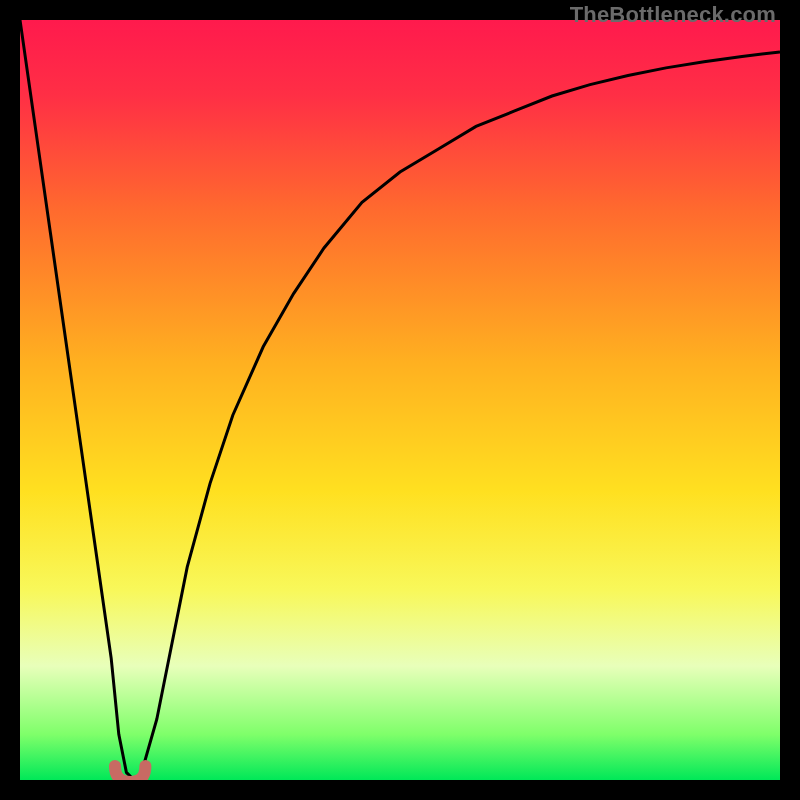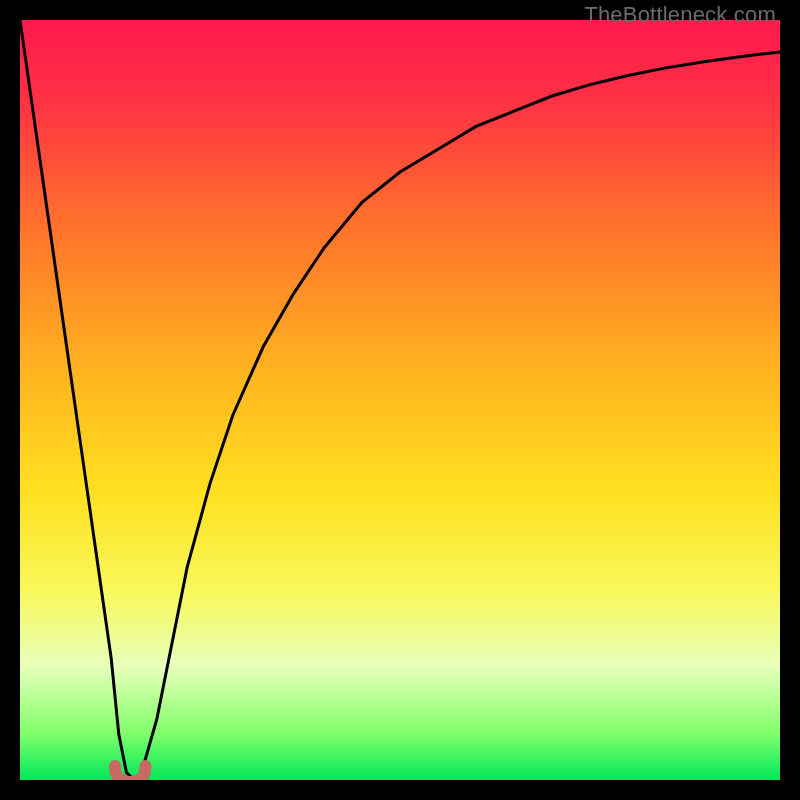--- a/index.html
+++ b/index.html
@@ -25,21 +25,21 @@
     top: 0;
     width: 760px;
     height: 760px;
   }
   .watermark {
     position: absolute;
     top: 2px;
     right: 24px;
     color: #6b6b6b;
     font-size: 22px;
-    font-weight: 400;
+    font-weight: 700;
     letter-spacing: 0.2px;
   }
 </style>
 </head>
 <body>
 
 <div class="frame">
   <svg class="plot-area" viewBox="0 0 760 760">
     <defs>
       <linearGradient id="bg-grad" x1="0" y1="0" x2="0" y2="1">

